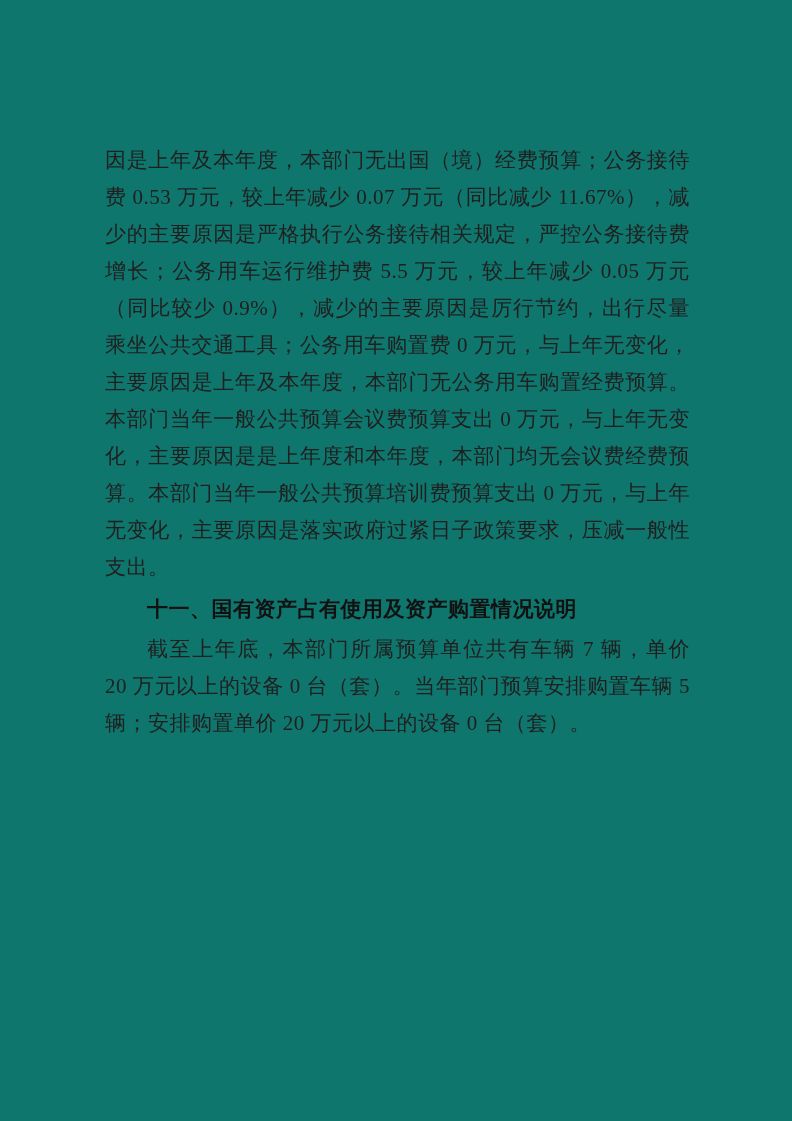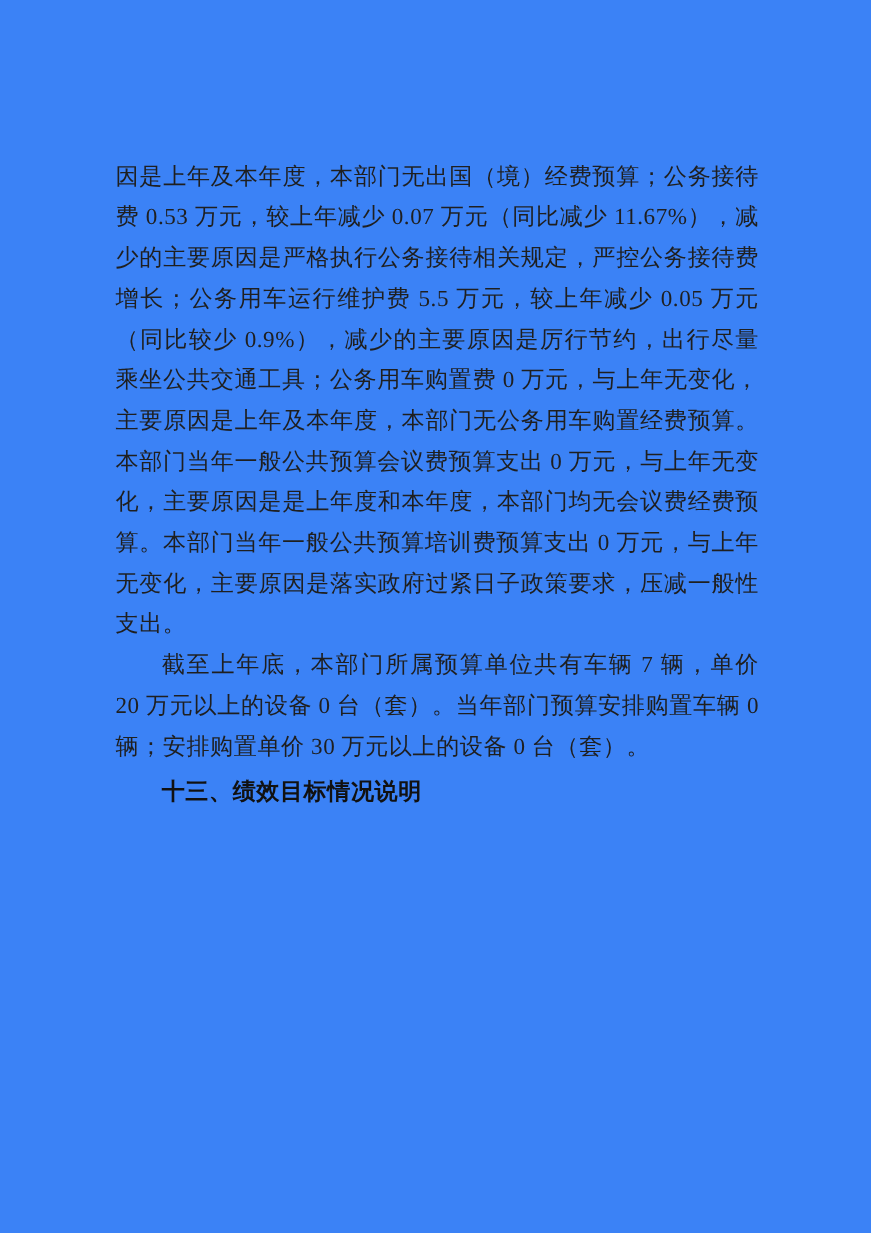--- a/index.html
+++ b/index.html
@@ -4,21 +4,21 @@
 <style>
   html, body {
     margin: 0;
     padding: 0;
     background: #ffffff;
   }
   .page {
     position: relative;
     width: 792px;
     height: 1121px;
-    background: #3b82f6;
+    background: #0f766e;
     box-sizing: border-box;
     padding: 142px 102px 0 105px;
     overflow: hidden;
   }
   .content {
     width: 585px;
   }
   .body-para {
     font-family: "Liberation Serif", "DejaVu Serif", serif;
     font-size: 21px;
@@ -44,22 +44,22 @@
   }
 </style>
 </head>
 <body>
 
 <div class="page">
   <div class="content">
 
     <p class="body-para">因是上年及本年度，本部门无出国（境）经费预算；公务接待费 0.53 万元，较上年减少 0.07 万元（同比减少 11.67%），减少的主要原因是严格执行公务接待相关规定，严控公务接待费增长；公务用车运行维护费 5.5 万元，较上年减少 0.05 万元（同比较少 0.9%），减少的主要原因是厉行节约，出行尽量乘坐公共交通工具；公务用车购置费 0 万元，与上年无变化，主要原因是上年及本年度，本部门无公务用车购置经费预算。本部门当年一般公共预算会议费预算支出 0 万元，与上年无变化，主要原因是是上年度和本年度，本部门均无会议费经费预算。本部门当年一般公共预算培训费预算支出 0 万元，与上年无变化，主要原因是落实政府过紧日子政策要求，压减一般性支出。</p>
 
+    <h2 class="heading">十一、国有资产占有使用及资产购置情况说明</h2>
 
-    <p class="body-para indent">截至上年底，本部门所属预算单位共有车辆 7 辆，单价 20 万元以上的设备 0 台（套）。当年部门预算安排购置车辆 0 辆；安排购置单价 30 万元以上的设备 0 台（套）。</p>
+    <p class="body-para indent">截至上年底，本部门所属预算单位共有车辆 7 辆，单价 20 万元以上的设备 0 台（套）。当年部门预算安排购置车辆 5 辆；安排购置单价 20 万元以上的设备 0 台（套）。</p>
 
 
 
-    <h2 class="heading">十三、绩效目标情况说明</h2>
 
 
   </div>
 </div>
 
 </body></html>

